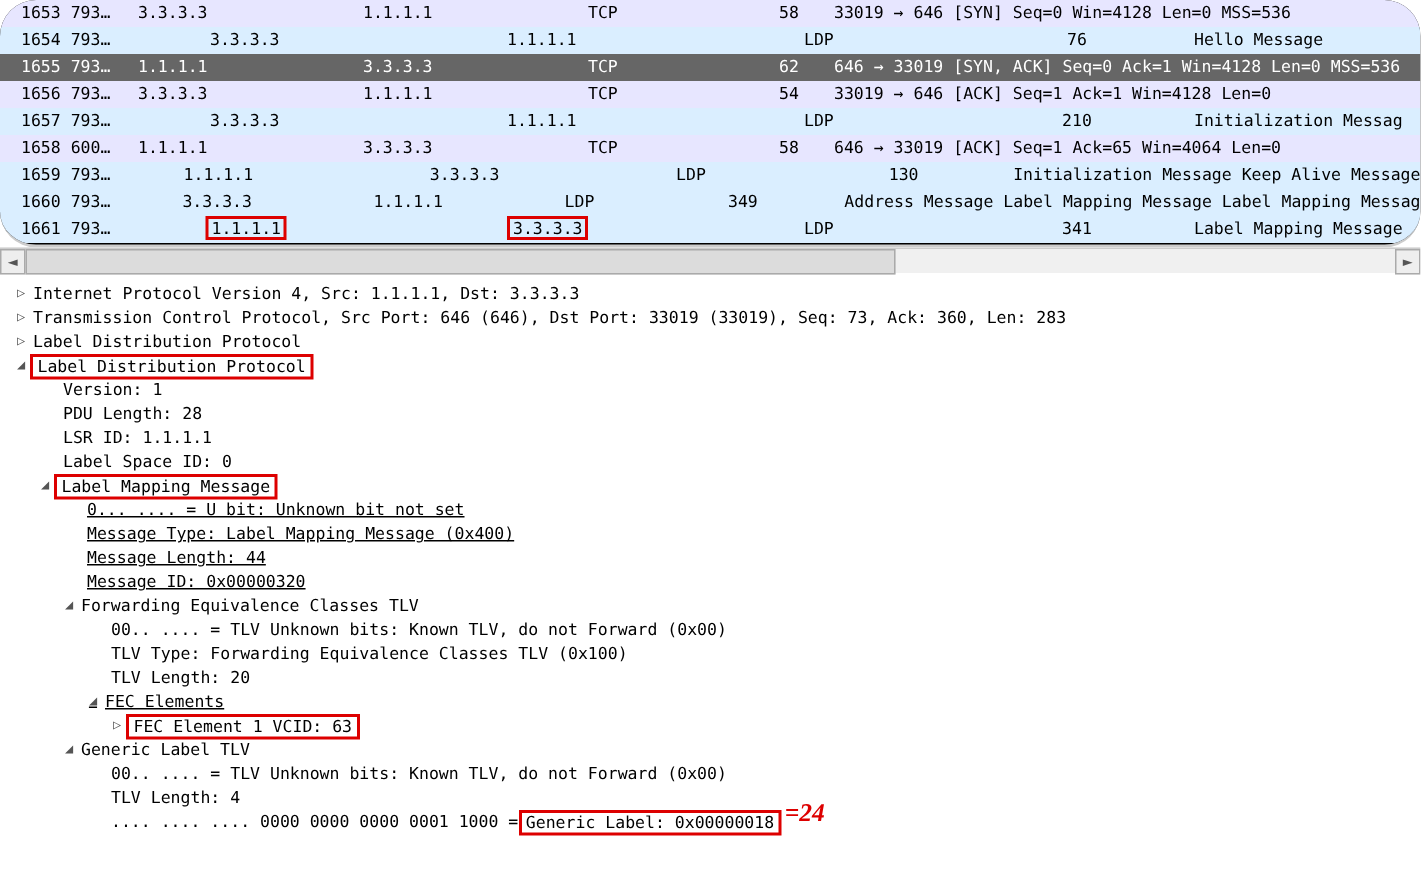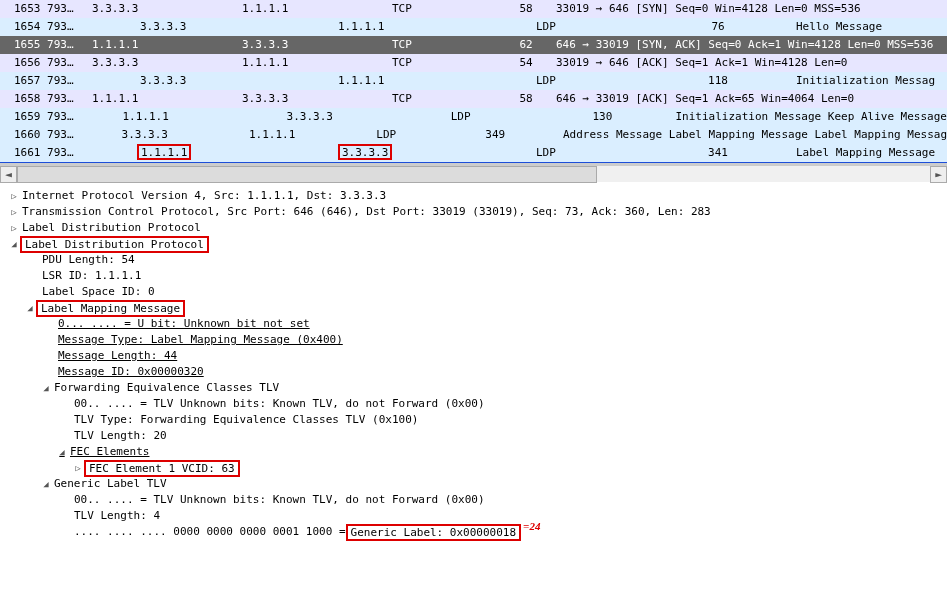--- a/index.html
+++ b/index.html
@@ -10,21 +10,22 @@
     background: #fff;
     color: #000;
     overflow: hidden;
     width: 947px;
     height: 593px;
   }
   .packet-pane {
     height: 165px;
     overflow: hidden;
     border-bottom: 2px solid #ccc;
-    background: #1d4ed8;
+    background: #000000;
+    border-radius: 24px;
   }
   .packet-row {
     display: flex;
     height: 18px;
     line-height: 18px;
     padding-left: 14px;
     white-space: nowrap;
     overflow: hidden;
   }
   .packet-row.tcp { background: #e7e6ff; color: #000; }
@@ -51,21 +52,21 @@
   }
   .tree-row { display: flex; align-items: center; height: 16px; white-space: nowrap; }
   .twisty { width: 12px; display: inline-block; text-align: center; color: #555; font-size: 9px; }
   .tree-text { padding-left: 2px; }
   .ind-0 { padding-left: 0px; }
   .ind-1 { padding-left: 16px; }
   .ind-2 { padding-left: 32px; }
   .ind-3 { padding-left: 48px; text-decoration: underline; }
   .ind-4 { padding-left: 64px; }
   .red-box { border: 2px solid #d00; padding: 0 3px; display: inline-block; line-height: 13px; }
-  .annot { color: #d00; font-family: "Comic Sans MS", cursive; font-size: 11px; font-style: italic; font-weight: bold; position: relative; top: -6px; left: 2px; }
+  .annot { color: #d00; font-family: "Comic Sans MS", cursive; font-size: 17px; font-style: italic; font-weight: bold; position: relative; top: -6px; left: 2px; }
 </style>
 </head>
 <body>
 
 <div class="packet-pane">
   <div id="packet-rows">
       <div class="packet-row tcp">
         <span class="c-no">1653 793…</span>
         <span class="c-src">3.3.3.3</span>
         <span class="c-dst">1.1.1.1</span>
@@ -95,25 +96,25 @@
         <span class="c-dst">1.1.1.1</span>
         <span class="c-proto">TCP</span>
         <span class="c-len">54</span>
         <span class="c-info">33019 → 646 [ACK] Seq=1 Ack=1 Win=4128 Len=0</span>
       </div>
       <div class="packet-row ldp">
         <span class="c-no">1657 793…</span>
         <span class="c-src">3.3.3.3</span>
         <span class="c-dst">1.1.1.1</span>
         <span class="c-proto">LDP</span>
-        <span class="c-len">118</span>
+        <span class="c-len">210</span>
         <span class="c-info">Initialization Messag</span>
       </div>
       <div class="packet-row tcp">
-        <span class="c-no">1658 793…</span>
+        <span class="c-no">1658 600…</span>
         <span class="c-src">1.1.1.1</span>
         <span class="c-dst">3.3.3.3</span>
         <span class="c-proto">TCP</span>
         <span class="c-len">58</span>
         <span class="c-info">646 → 33019 [ACK] Seq=1 Ack=65 Win=4064 Len=0</span>
       </div>
       <div class="packet-row ldp">
         <span class="c-no">1659 793…</span>
         <span class="c-src">1.1.1.1</span>
         <span class="c-dst">3.3.3.3</span>
@@ -161,21 +162,24 @@
     </div>
   <div class="tree-row ind-0">
       <span class="twisty">▷</span>
       <span class="tree-text">Label Distribution Protocol</span>
     </div>
   <div class="tree-row ind-0">
       <span class="twisty">◢</span>
       <span class="red-box">Label Distribution Protocol</span>
     </div>
   <div class="tree-row ind-2">
-      <span class="tree-text">PDU Length: 54</span>
+      <span class="tree-text">Version: 1</span>
+    </div>
+  <div class="tree-row ind-2">
+      <span class="tree-text">PDU Length: 28</span>
     </div>
   <div class="tree-row ind-2">
       <span class="tree-text">LSR ID: 1.1.1.1</span>
     </div>
   <div class="tree-row ind-2">
       <span class="tree-text">Label Space ID: 0</span>
     </div>
   <div class="tree-row ind-1">
       <span class="twisty">◢</span>
       <span class="red-box">Label Mapping Message</span>

